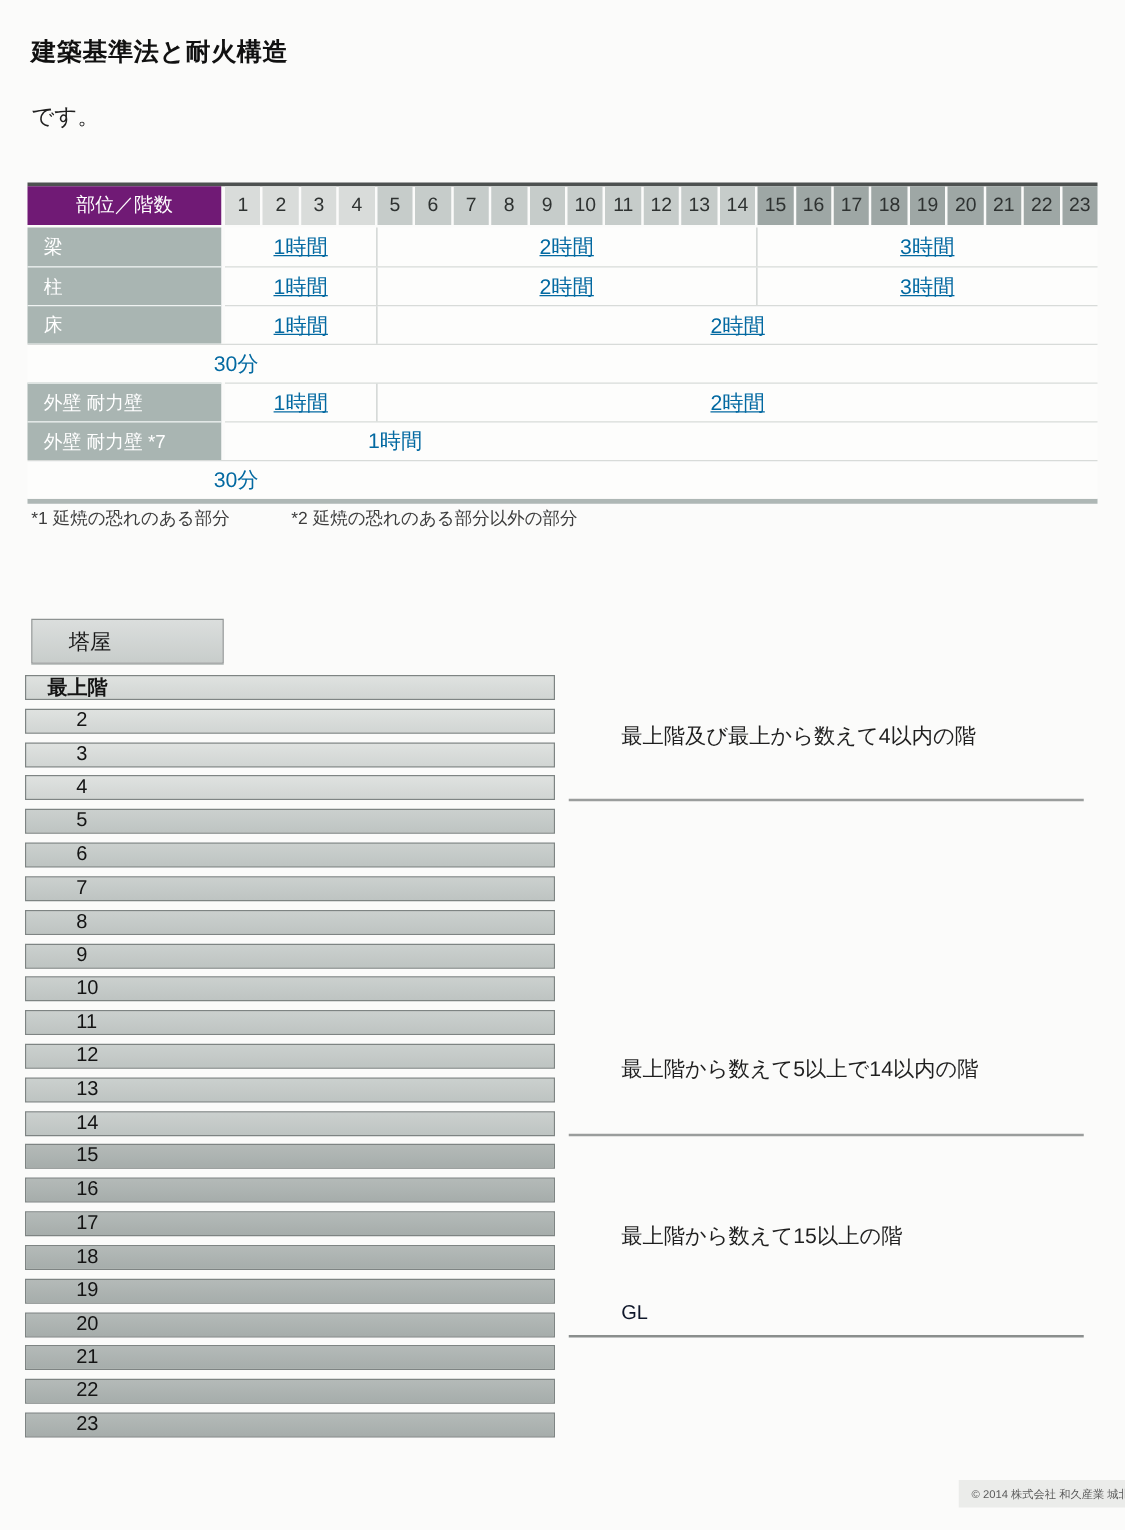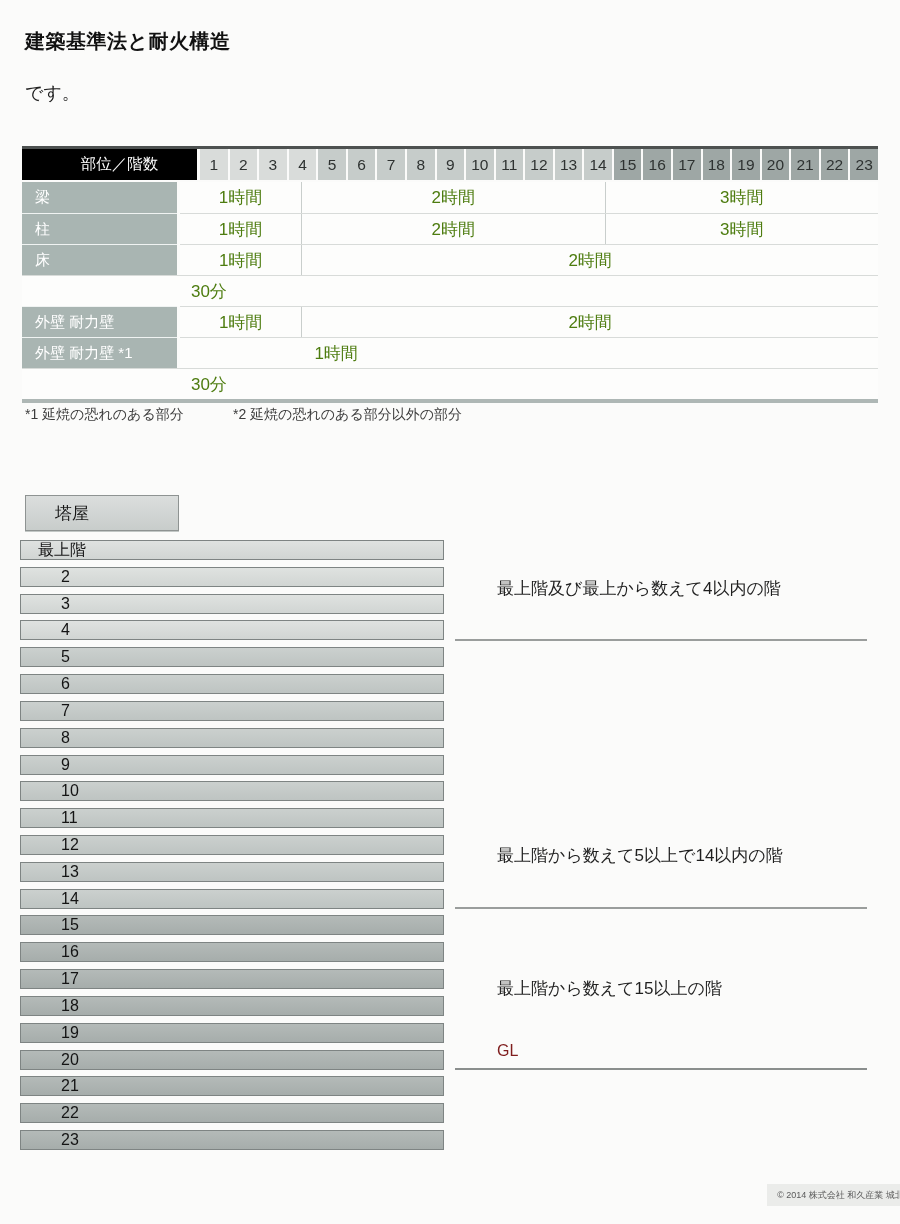--- a/index.html
+++ b/index.html
@@ -15,46 +15,46 @@
   }
   .intro{position:absolute;left:25px;top:76px;width:860px;font-size:18px;line-height:35px;color:#202020;}
 
   
   .fire-table{
     position:absolute;left:22px;top:146px;width:856px;
     border-top:3px solid #4d5150;border-bottom:4px solid #aeb7b5;
   }
   .thead{display:flex;height:31px;margin-bottom:2px;}
   .corner{
-    width:155px;background:#000000;color:#fff;font-size:15.5px;
-    display:flex;align-items:center;justify-content:center;margin-right:3px;flex:none;padding-left:20px;
+    width:155px;background:#701a75;color:#fff;font-size:15.5px;
+    display:flex;align-items:center;justify-content:center;margin-right:3px;flex:none;
   }
   .hcells{flex:1;display:flex;gap:2px;}
   .hcell{flex:1 1 0;display:flex;align-items:center;justify-content:center;
     font-size:15.5px;color:#2e3231;}
   .hg1{background:#d9dcda;}
   .hg2{background:#c6ccca;}
   .hg3{background:#9ea7a5;}
 
   .trow{display:flex;height:31px;}
   .trow .rlabel{
     width:155px;flex:none;background:#a9b5b2;color:#fff;font-size:15px;
     display:flex;align-items:center;padding-left:13px;box-sizing:border-box;margin-right:3px;
   }
   .trow + .trow .rlabel{border-top:1px solid #f0f3f2;}
   .trow .cells{flex:1;display:flex;background:#fdfdfc;box-sizing:border-box;}
   .trow + .trow .cells{border-top:1px solid #d8dbd9;}
   .tcell{
     position:relative;display:flex;align-items:center;justify-content:center;
-    font-size:17px;color:#4d7c0f;border-right:1px solid #c9cecc;box-sizing:border-box;
+    font-size:17px;color:#0369a1;border-right:1px solid #c9cecc;box-sizing:border-box;text-decoration:underline;
   }
   .tcell:last-child{border-right:none;text-align:center;}
   .tcell.offset{justify-content:flex-start;}
   .tcell.offset span{
-    position:absolute;left:19.5%;top:50%;transform:translate(-50%,-50%);white-space:nowrap;margin-left:20px;
+    position:absolute;left:19.5%;top:50%;transform:translate(-50%,-50%);white-space:nowrap;
   }
   .footnote{position:absolute;top:406px;font-size:14px;color:#3c3c3c;white-space:nowrap;}
   #footnote-1{left:25px;}
   #footnote-2{left:233px;}
 
   
   .penthouse{
     position:absolute;left:25px;top:495px;width:154px;height:36px;box-sizing:border-box;
     border:1px solid #8e9392;background:linear-gradient(180deg,#dbdedd 0%,#c8cdcb 100%);
     box-shadow:0 1px 0 #c2c7c5;
@@ -68,21 +68,21 @@
   }
   .bar.first{padding-left:17px;}
   .bg1{background:linear-gradient(180deg,#dfe2e0,#d1d5d3);}
   .bg2{background:linear-gradient(180deg,#cbd0ce,#bec4c2);}
   .bg3{background:linear-gradient(180deg,#b4bab8,#a6adab);}
 
   .annotation{position:absolute;left:497px;font-size:17px;color:#1f1f1f;white-space:nowrap;}
   #anno-top{top:577px;}
   #anno-middle{top:844px;}
   #anno-bottom{top:977px;}
-  #anno-gl{top:1042px;font-size:16px;color:#7f1d1d;}
+  #anno-gl{top:1042px;font-size:16px;color:#0f172a;}
 
   .divider{position:absolute;left:455px;width:412px;height:2px;background:#9a9d9c;}
   #divider-1{top:639px;}
   #divider-2{top:907px;}
   #divider-3{top:1068px;background:#8a8e8d;}
 
   .copyright{
     position:absolute;left:767px;top:1184px;width:147px;height:22px;
     background:#ebecea;display:flex;align-items:center;justify-content:center;
     font-size:9px;color:#5a5a5a;white-space:nowrap;
@@ -178,21 +178,21 @@
         <div class="cells">
           <div class="tcell" style="flex: 4 1 0px;">
             <span>1時間</span>
           </div>
           <div class="tcell" style="flex: 19 1 0px;">
             <span>2時間</span>
           </div>
         </div>
       </div>
       <div class="trow">
-        <div class="rlabel">外壁 耐力壁 *1</div>
+        <div class="rlabel">外壁 耐力壁 *7</div>
         <div class="cells">
           <div class="tcell offset" style="flex: 23 1 0px;">
             <span>1時間</span>
           </div>
         </div>
       </div>
       <div class="trow">
         <div class="cells">
           <div class="tcell offset" style="flex: 23 1 0px;">
             <span>30分</span>
@@ -201,21 +201,21 @@
       </div>
     </div>
 </div>
 
 <div class="footnote" id="footnote-1">*1  延焼の恐れのある部分</div>
 <div class="footnote" id="footnote-2">*2  延焼の恐れのある部分以外の部分</div>
 
 <div class="penthouse">塔屋</div>
 
 <div class="floor-stack">
-    <div class="bar bg1 first" style="top: 540px;">最上階</div>
+    <div class="bar bg1 first" style="top: 540px; font-weight: bold;">最上階</div>
     <div class="bar bg1" style="top: 567px;">2</div>
     <div class="bar bg1" style="top: 594px;">3</div>
     <div class="bar bg1" style="top: 620px;">4</div>
     <div class="bar bg2" style="top: 647px;">5</div>
     <div class="bar bg2" style="top: 674px;">6</div>
     <div class="bar bg2" style="top: 701px;">7</div>
     <div class="bar bg2" style="top: 728px;">8</div>
     <div class="bar bg2" style="top: 755px;">9</div>
     <div class="bar bg2" style="top: 781px;">10</div>
     <div class="bar bg2" style="top: 808px;">11</div>

